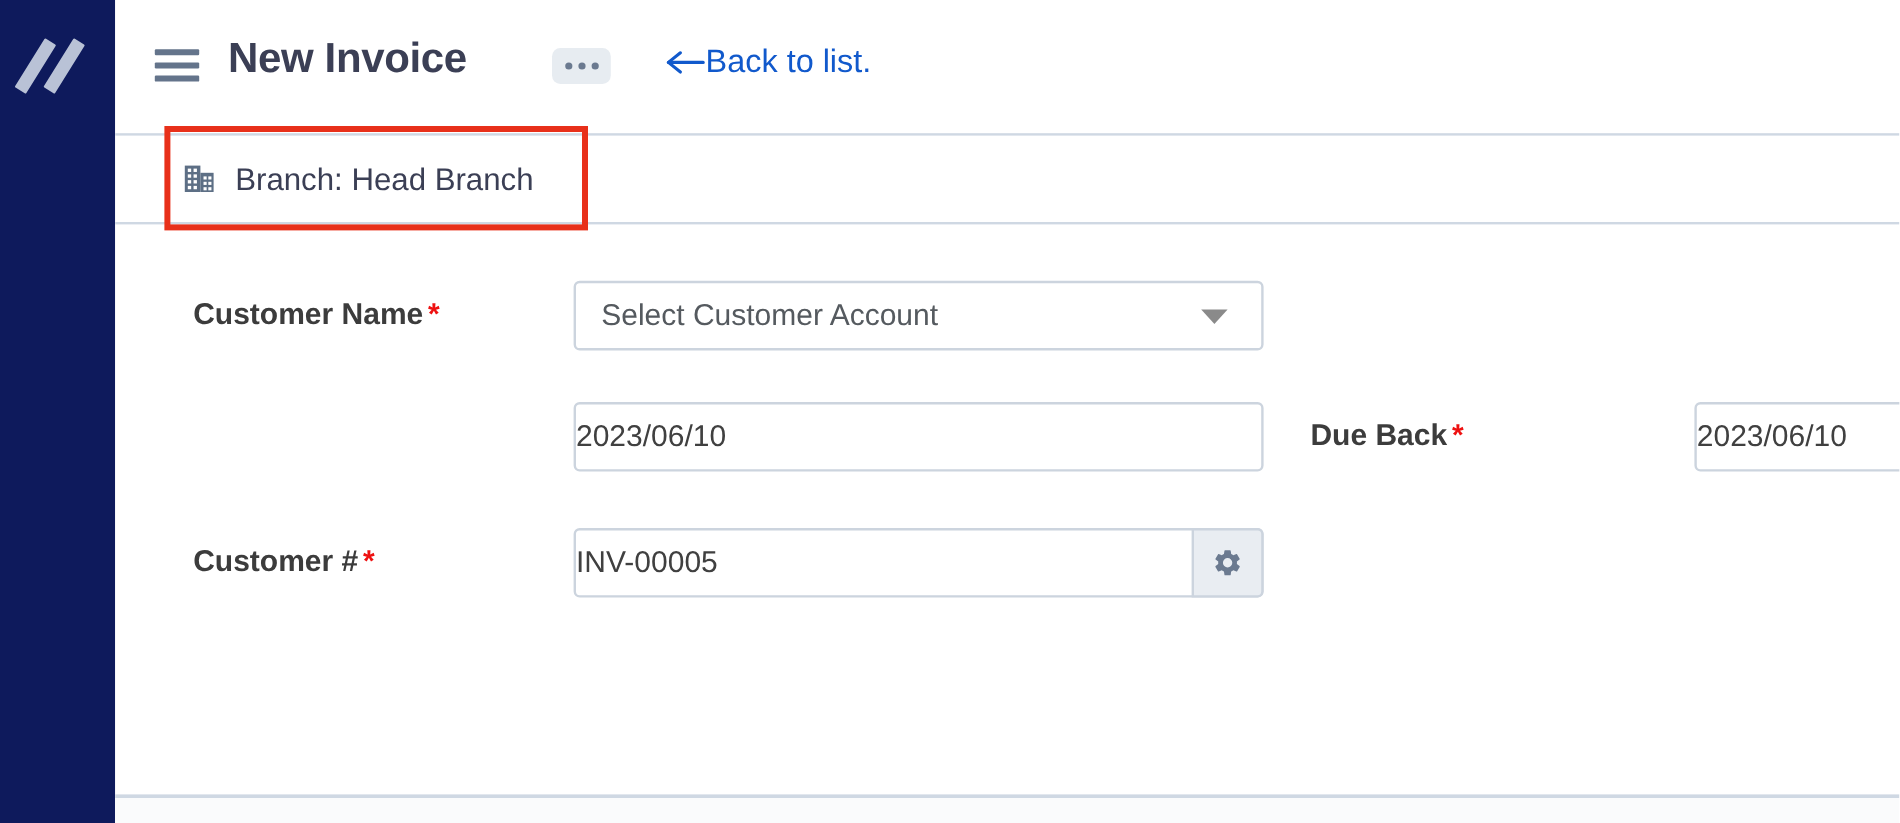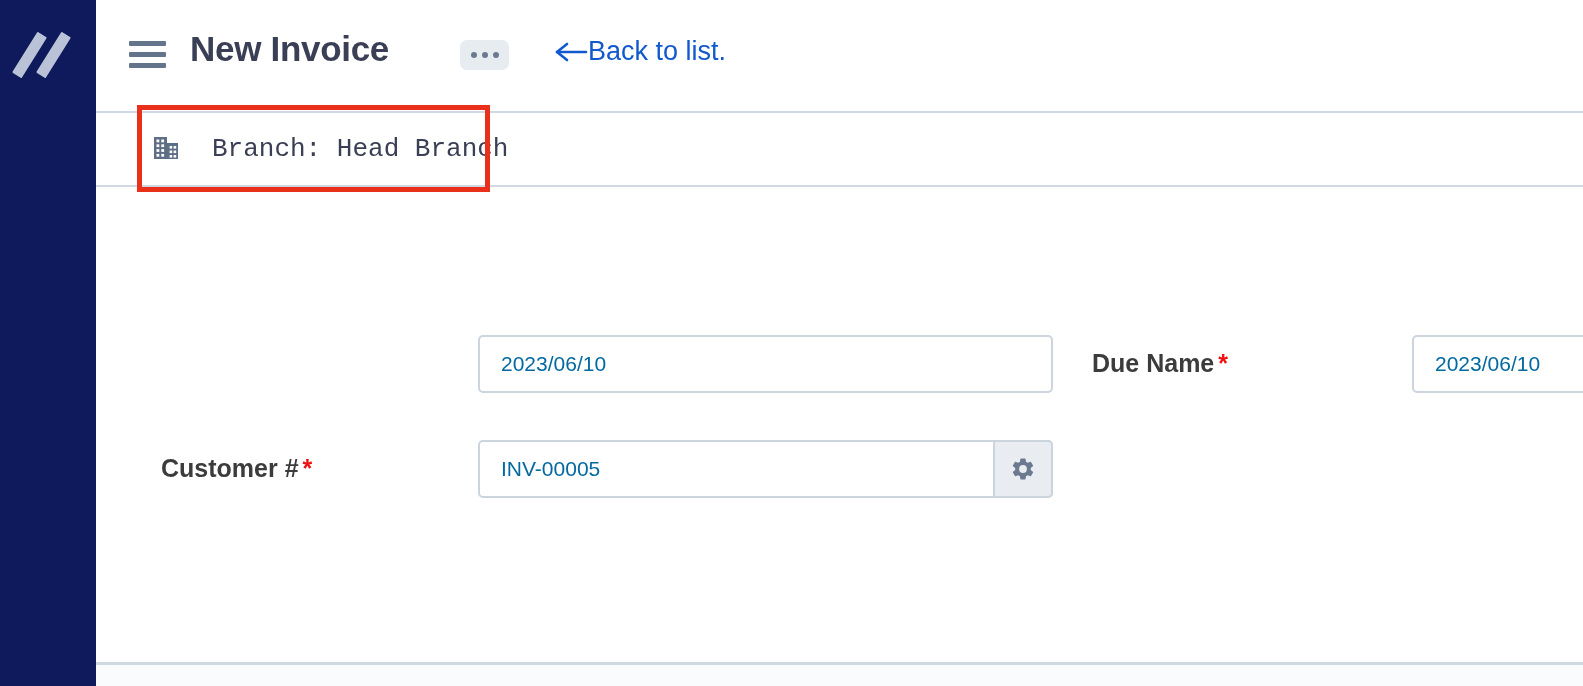--- a/index.html
+++ b/index.html
@@ -133,23 +133,23 @@
     width: 100%;
     height: 76px;
     border-top: 2px solid #cfd8e3;
     border-bottom: 2px solid #cfd8e3;
     box-sizing: border-box;
     display: flex;
     align-items: center;
   }
   .branch-inner {
     display: flex;
-    gap: 32px;
+    align-items: center;
+    gap: 16px;
     margin-left: 56px;
-    font-family: Liberation Mono, monospace;
   }
   .branch-label {
     font-size: 26px;
     color: #3b3f55;
     white-space: nowrap;
   }
   .highlight-box {
     position: absolute;
     left: 41px;
     top: 105px;
@@ -190,23 +190,22 @@
     width: 575px;
     height: 58px;
     border: 2px solid #ccd4de;
     border-radius: 5px;
     box-sizing: border-box;
     background: #ffffff;
     display: flex;
     align-items: center;
   }
   .control .value {
-    font-size: 21px;
-    color: #0369a1;
-    padding-left: 21px;
+    font-size: 25px;
+    color: #404040;
     white-space: nowrap;
   }
   .control .placeholder {
     font-size: 25px;
     color: #555a5f;
     padding-left: 21px;
     white-space: nowrap;
   }
   .caret {
     position: absolute;
@@ -316,28 +315,37 @@
           <rect x="17.6" y="21" width="2.6" height="2.6" fill="#ffffff"></rect>
           <rect x="21.6" y="21" width="2.6" height="2.6" fill="#ffffff"></rect>
         </svg>
         <span class="branch-label">Branch: Head Branch</span>
       </div>
     </div>
     <div class="highlight-box"></div>
 
     <div class="form-area">
 
+      <div class="form-row" style="top:45px">
+        <div class="field-label" style="top:14px">
+          <span>Customer Name</span><span class="req">*</span>
+        </div>
+        <div class="control" style="top:0px">
+          <span class="placeholder">Select Customer Account</span>
+          <span class="caret"></span>
+        </div>
+      </div>
 
       <div class="form-row" style="top:146px">
         <div class="control" style="top:0px">
           <span class="value">2023/06/10</span>
         </div>
 
         <div class="field-label label-due" style="top:14px">
-          <span>Due Name</span><span class="req">*</span>
+          <span>Due Back</span><span class="req">*</span>
         </div>
         <div class="control due" style="top:0px">
           <span class="value">2023/06/10</span>
         </div>
       </div>
 
       <div class="form-row" style="top:251px">
         <div class="field-label" style="top:14px">
           <span>Customer #</span><span class="req">*</span>
         </div>

